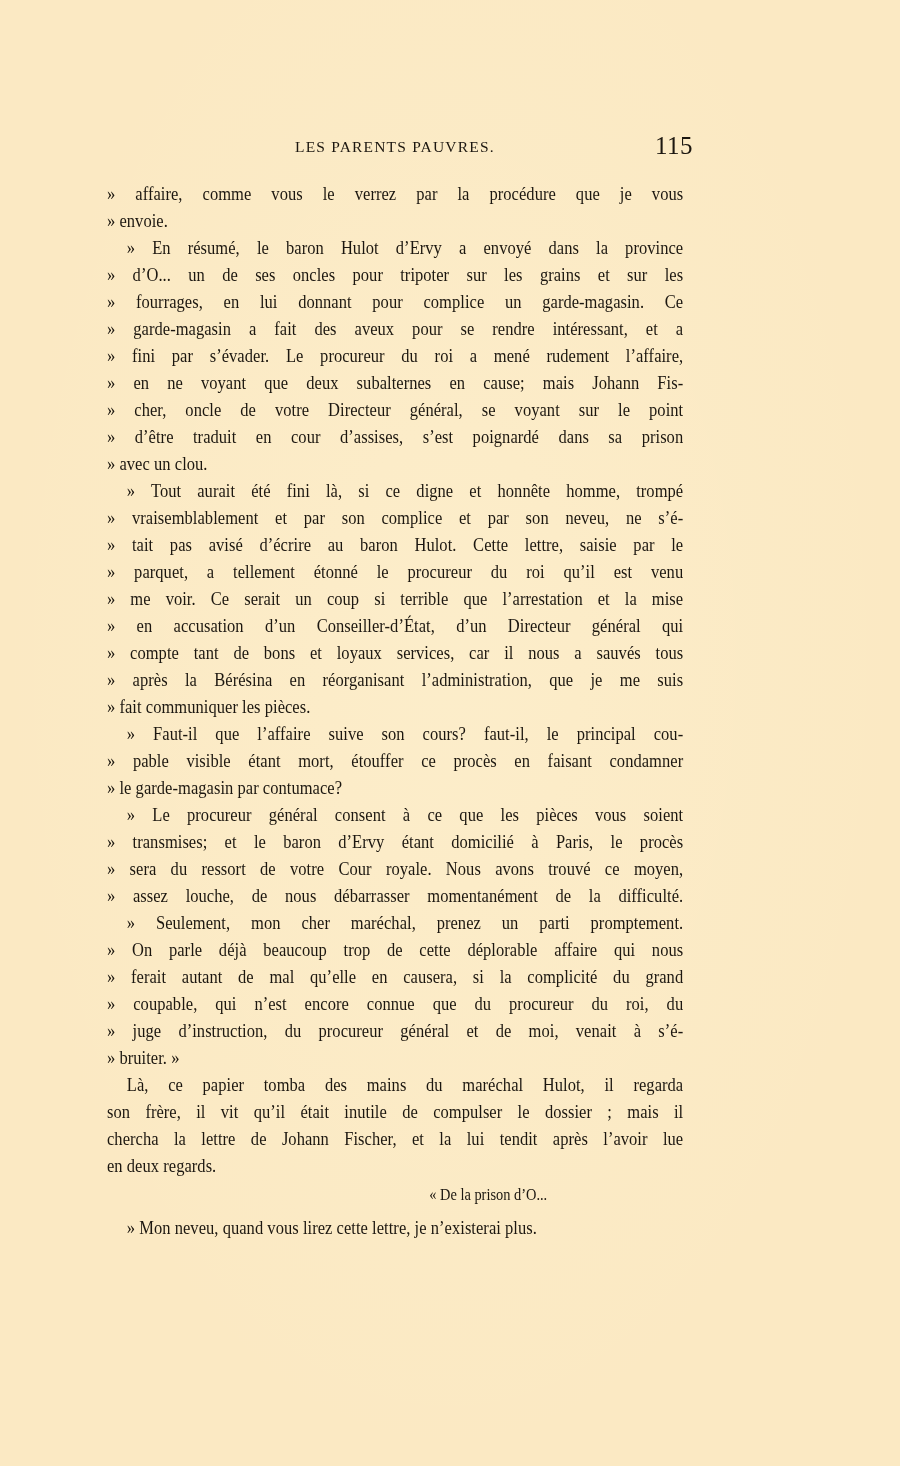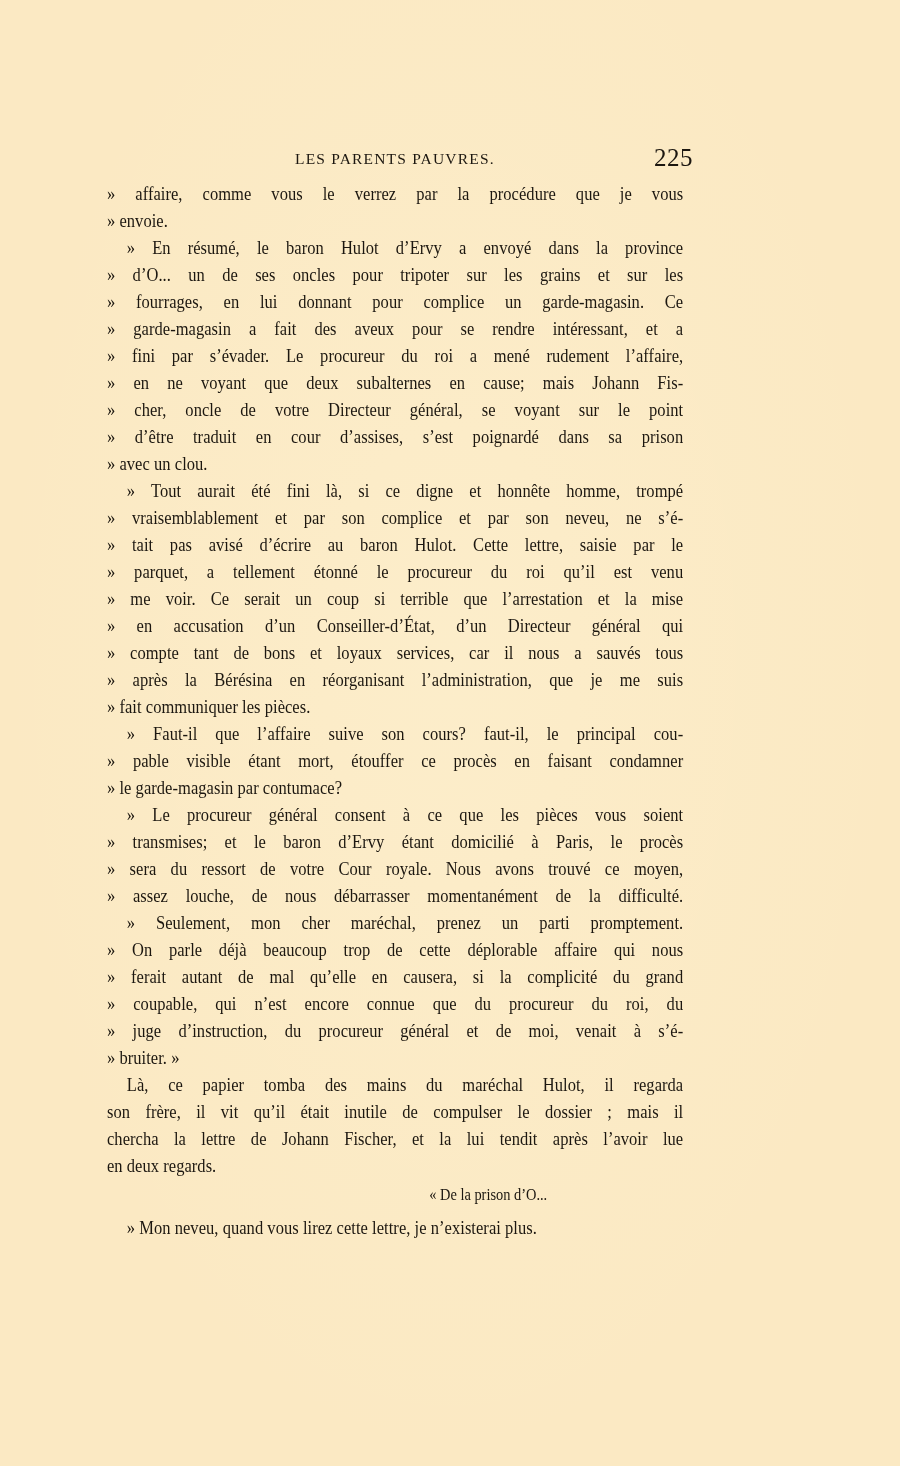--- a/index.html
+++ b/index.html
@@ -19,21 +19,21 @@
       position: absolute;
       left: 0; top: 0;
       width: 900px;
       height: 1466px;
       background:
         radial-gradient(ellipse at 50% 45%, rgba(255,245,215,0.35) 0%, rgba(251,233,195,0) 70%),
         #fbe9c3;
     }
     .running-head {
       position: absolute;
-      top: 146px;
+      top: 134px;
       left: 117px;
       width: 576px;
       height: 30px;
       text-align: right;
     }
     .running-title {
       position: absolute;
       left: 178px;
       top: 4px;
       font-size: 17px;
@@ -88,21 +88,21 @@
       line-height: 36px;
     }
   </style>
 </head>
 <body>
 
 <div class="page">
 
   <div class="running-head">
     <span class="running-title">LES PARENTS PAUVRES.</span>
-    <span class="page-number">225</span>
+    <span class="page-number">115</span>
   </div>
 
   <div class="text-block">
     <div class="line">» affaire, comme vous le verrez par la procédure que je vous</div>
     <div class="line last">» envoie.</div>
     <div class="line indent">» En résumé, le baron Hulot d’Ervy a envoyé dans la province</div>
     <div class="line">» d’O... un de ses oncles pour tripoter sur les grains et sur les</div>
     <div class="line">» fourrages, en lui donnant pour complice un garde-magasin. Ce</div>
     <div class="line">» garde-magasin a fait des aveux pour se rendre intéressant, et a</div>
     <div class="line">» fini par s’évader. Le procureur du roi a mené rudement l’affaire,</div>

